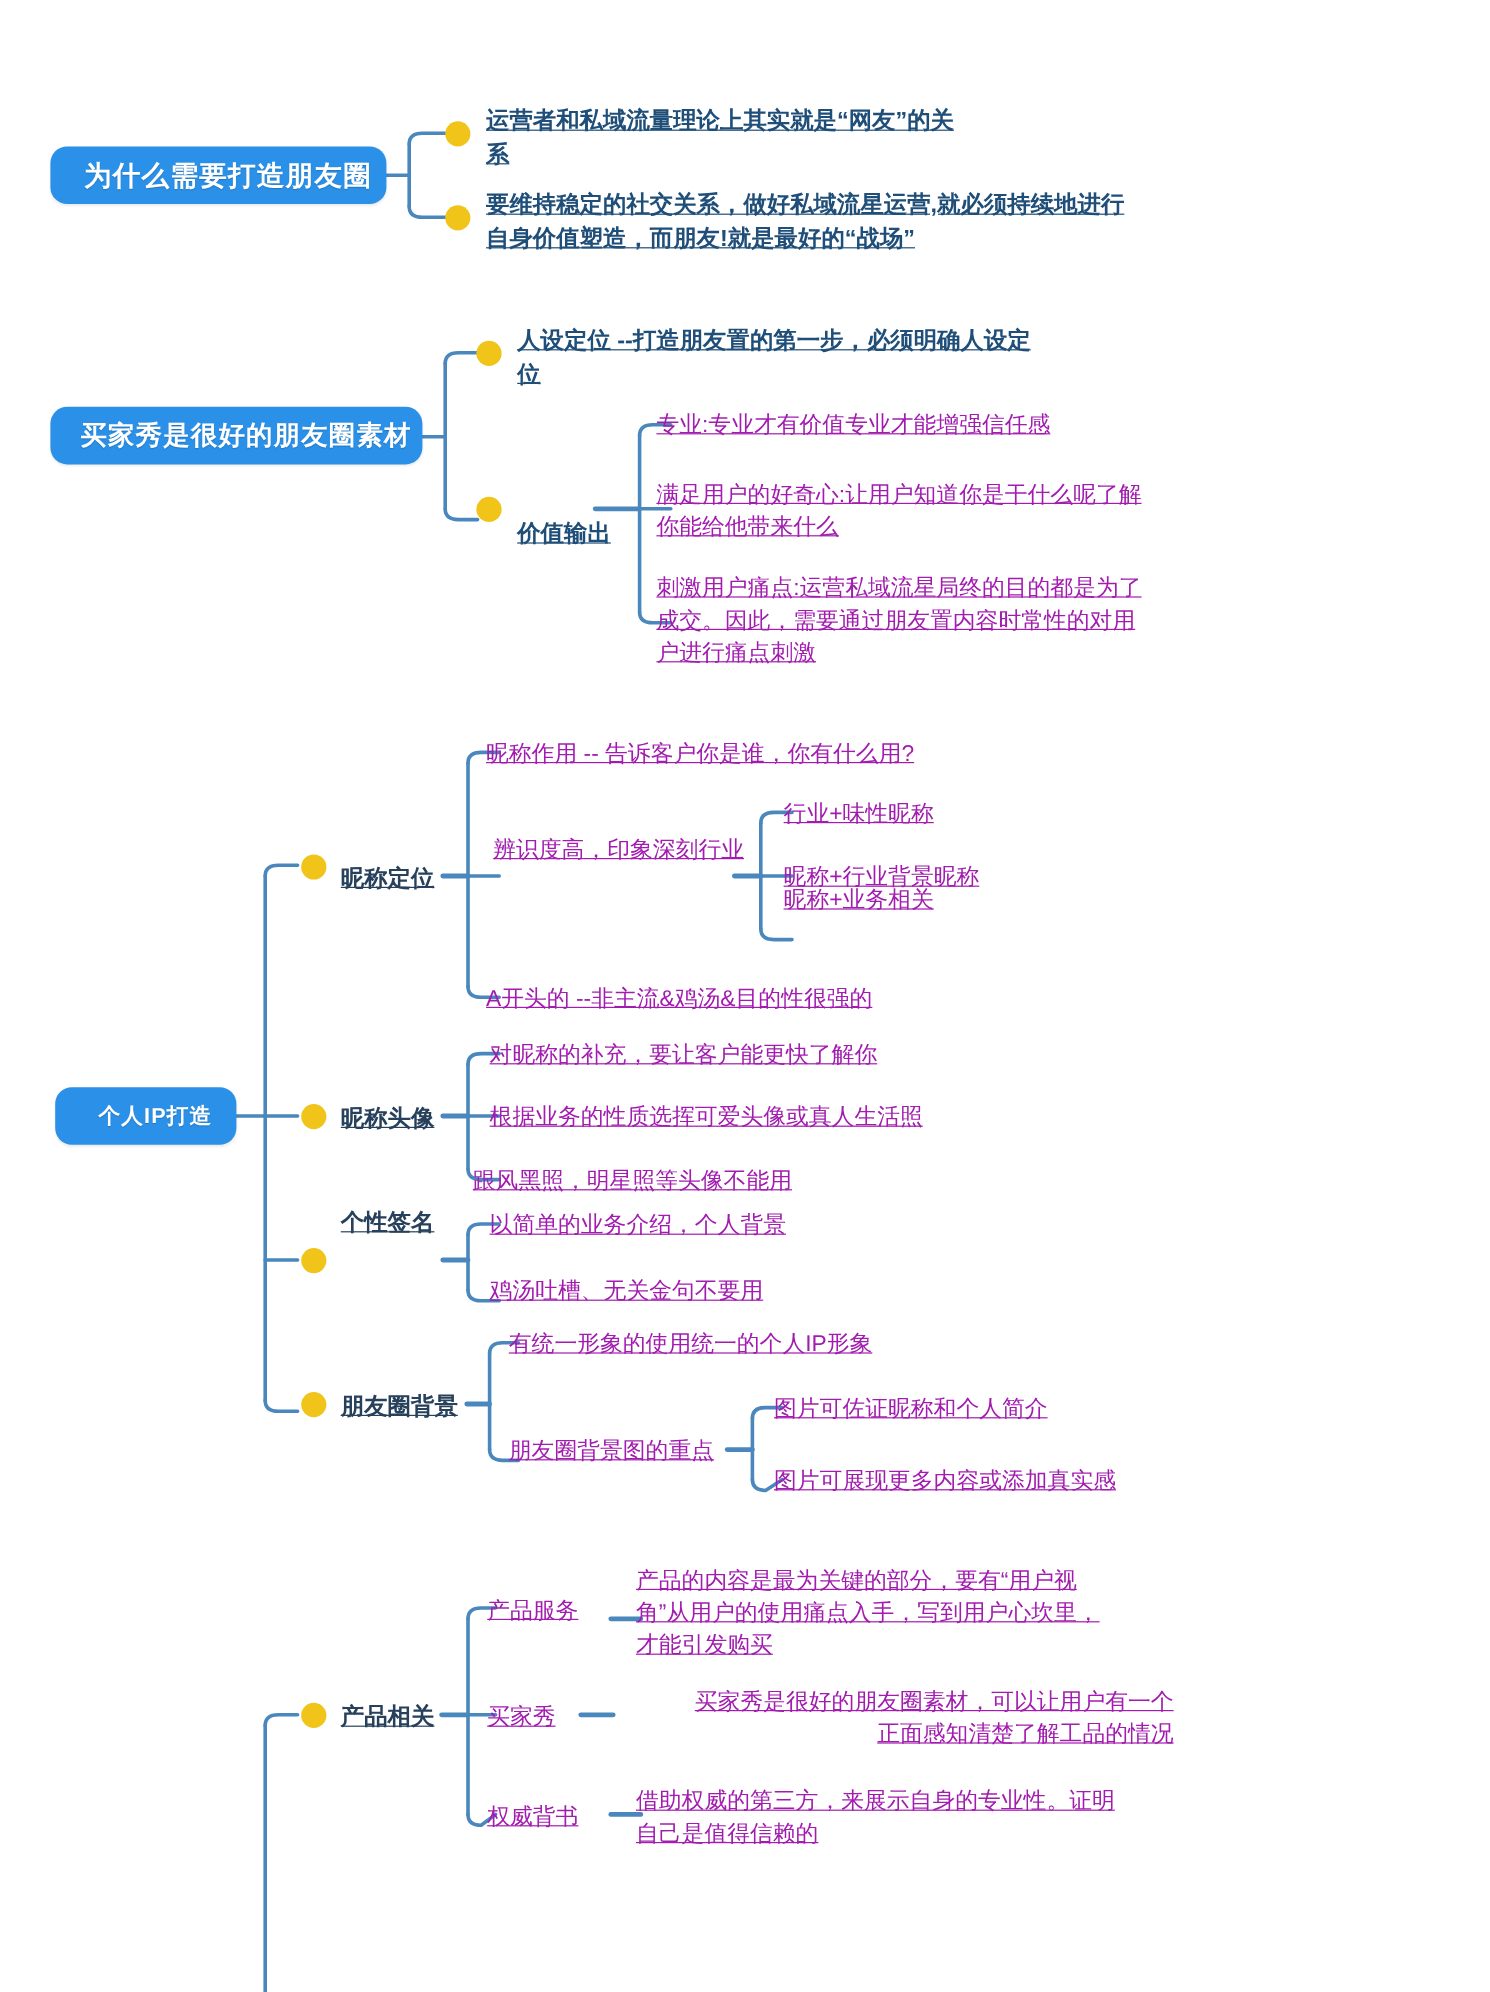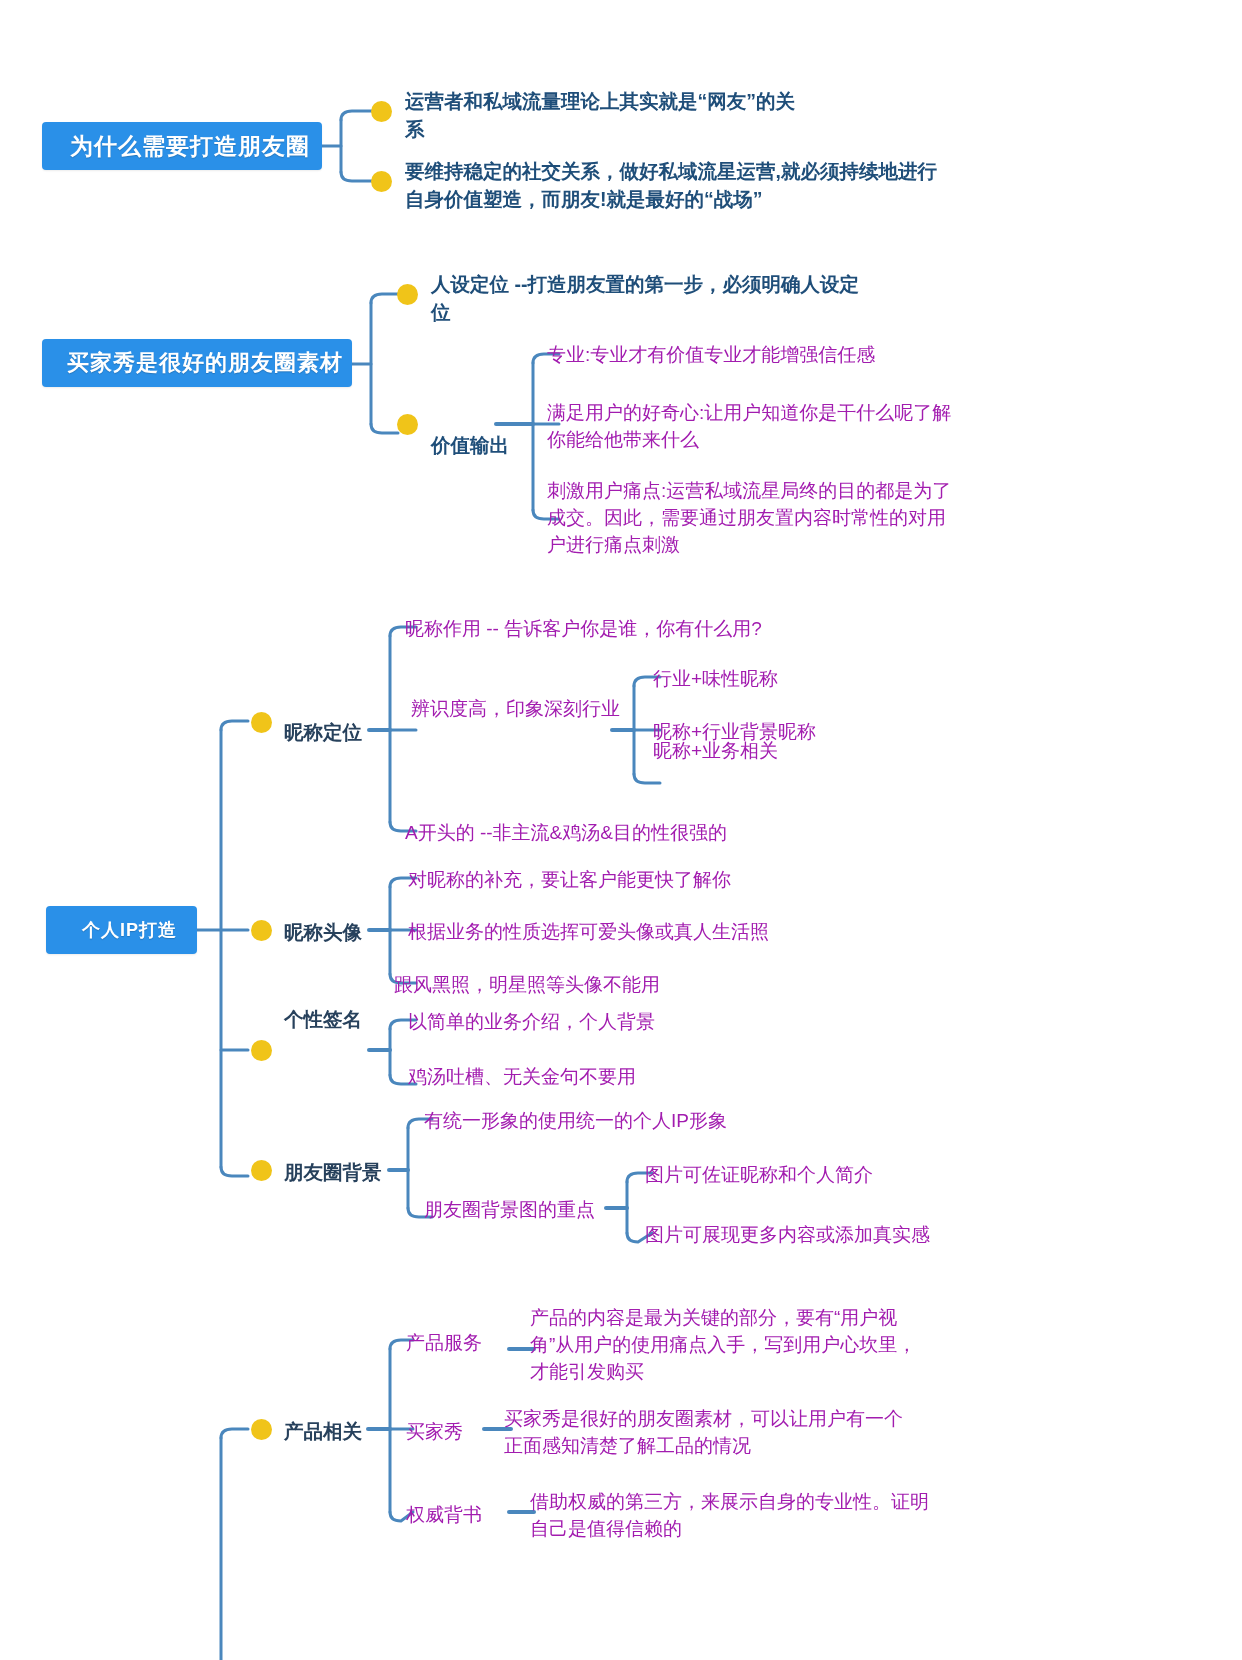--- a/index.html
+++ b/index.html
@@ -15,21 +15,21 @@
     font-family: "Liberation Sans", "DejaVu Sans", sans-serif;
     color: #37474f;
   }
 
   
   .root-pill {
     position: absolute;
     background: #2a90e8;
     color: #ffffff;
     font-weight: bold;
-    border-radius: 4px;
+    border-radius: 14px;
     display: flex;
     align-items: center;
     justify-content: center;
     letter-spacing: 1px;
     text-shadow: 0 1px 1px rgba(0,0,0,0.18);
     box-shadow: 0 1px 2px rgba(0,0,0,0.08);
     white-space: nowrap;
     padding-left: 16px;
   }
 
@@ -40,20 +40,21 @@
     border-radius: 50%;
     background: #f0c419;
   }
 
   
   .node-text {
     position: absolute;
     line-height: 1.42;
     color: #3c4a57;
     white-space: pre-line;
+    text-decoration: underline;
   }
   .t-blue { color: #1f4e79; font-weight: bold; }
   .t-l1 { font-size: 19.5px; }
   .t-l2 { font-size: 19px; }
   .t-leaf { font-size: 19px; color: #a21caf; font-weight: 500; }
   .t-leaf-dark { font-size: 19.5px; color: #27415c; font-weight: bold; }
 
   
   svg.wires {
     position: absolute;
@@ -200,18 +201,18 @@
 
 <span class="dot" style="left:251px; top:1419px;"></span>
 <div class="node-text t-l2 t-leaf-dark" style="left:284px; top:1418px; width:120px;">产品相关</div>
 
 <div class="node-text t-leaf" style="left:406px; top:1330px; width:110px;">产品服务</div>
 <div class="node-text t-leaf" style="left:530px; top:1305px; width:420px;">产品的内容是最为关键的部分，要有“用户视
 角”从用户的使用痛点入手，写到用户心坎里，
 才能引发购买</div>
 
 <div class="node-text t-leaf" style="left:406px; top:1419px; width:90px;">买家秀</div>
-<div class="node-text t-leaf" style="left:504px; top:1406px; width:420px;">买家秀是很好的朋友圈素材，可以让用户有一个
+<div class="node-text t-leaf" style="left:558px; top:1406px; width:420px;text-align:right;">买家秀是很好的朋友圈素材，可以让用户有一个
 正面感知清楚了解工品的情况</div>
 
 <div class="node-text t-leaf" style="left:406px; top:1502px; width:110px;">权威背书</div>
 <div class="node-text t-leaf" style="left:530px; top:1489px; width:420px;">借助权威的第三方，来展示自身的专业性。证明
 自己是值得信赖的</div>
 
 </body></html>

